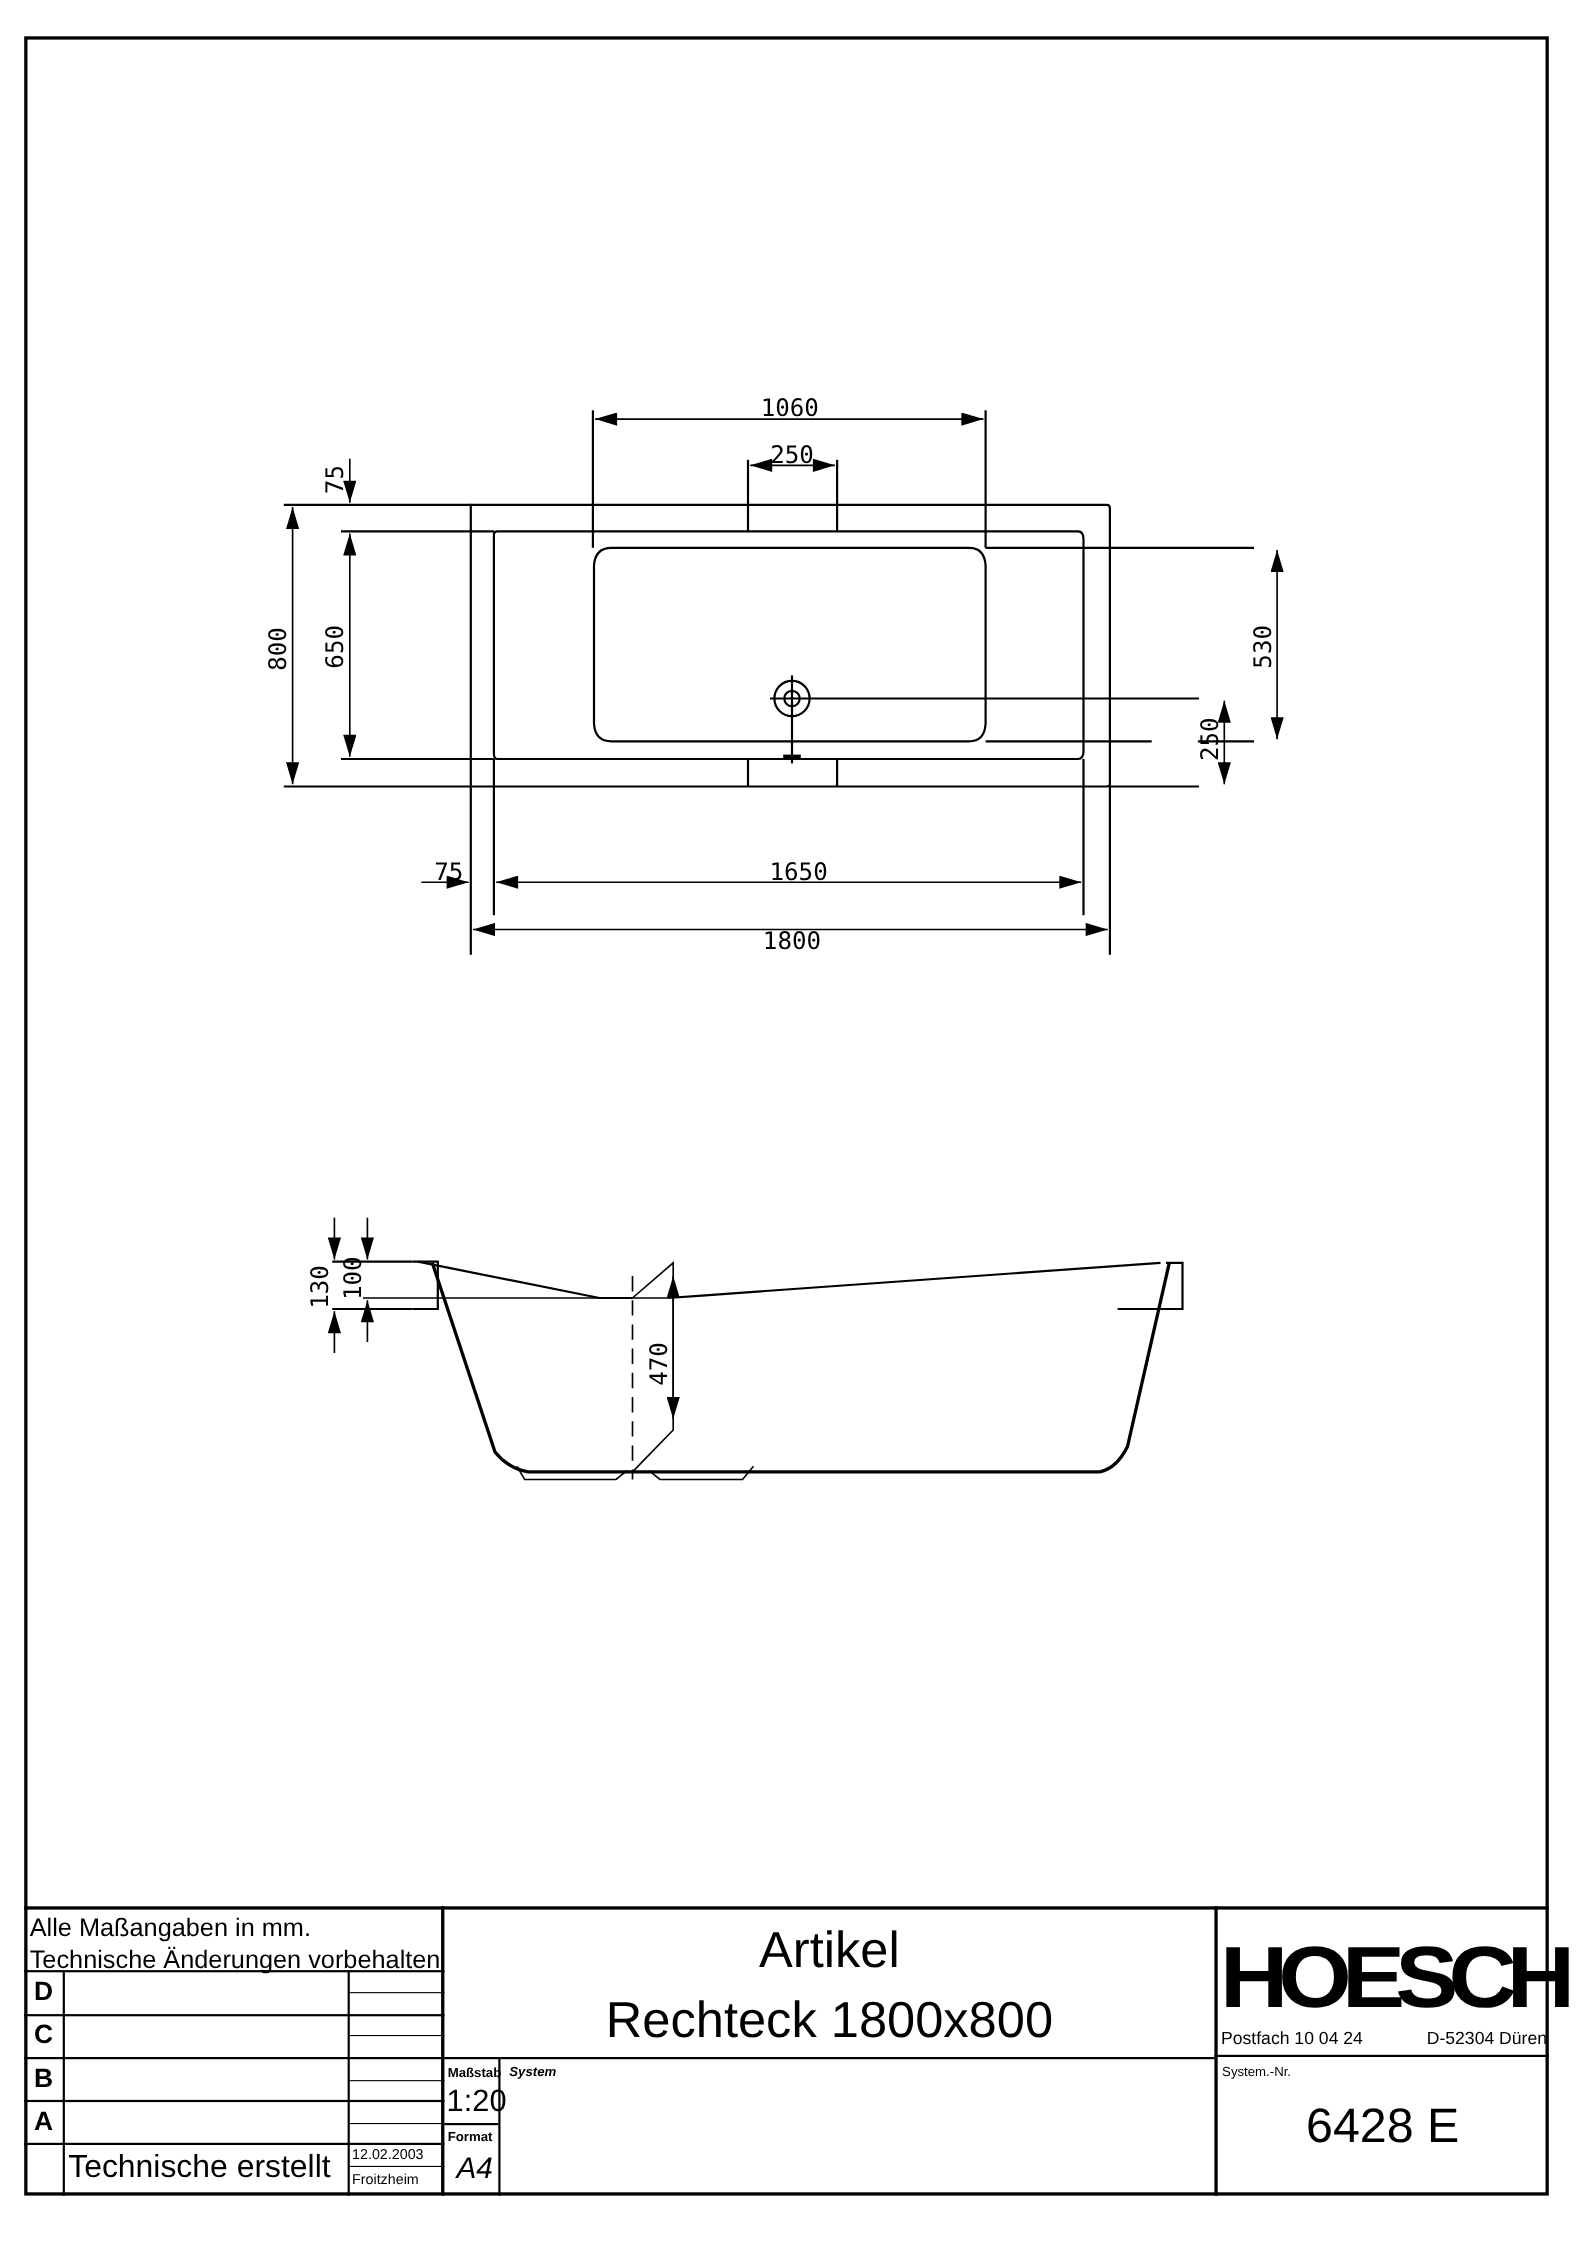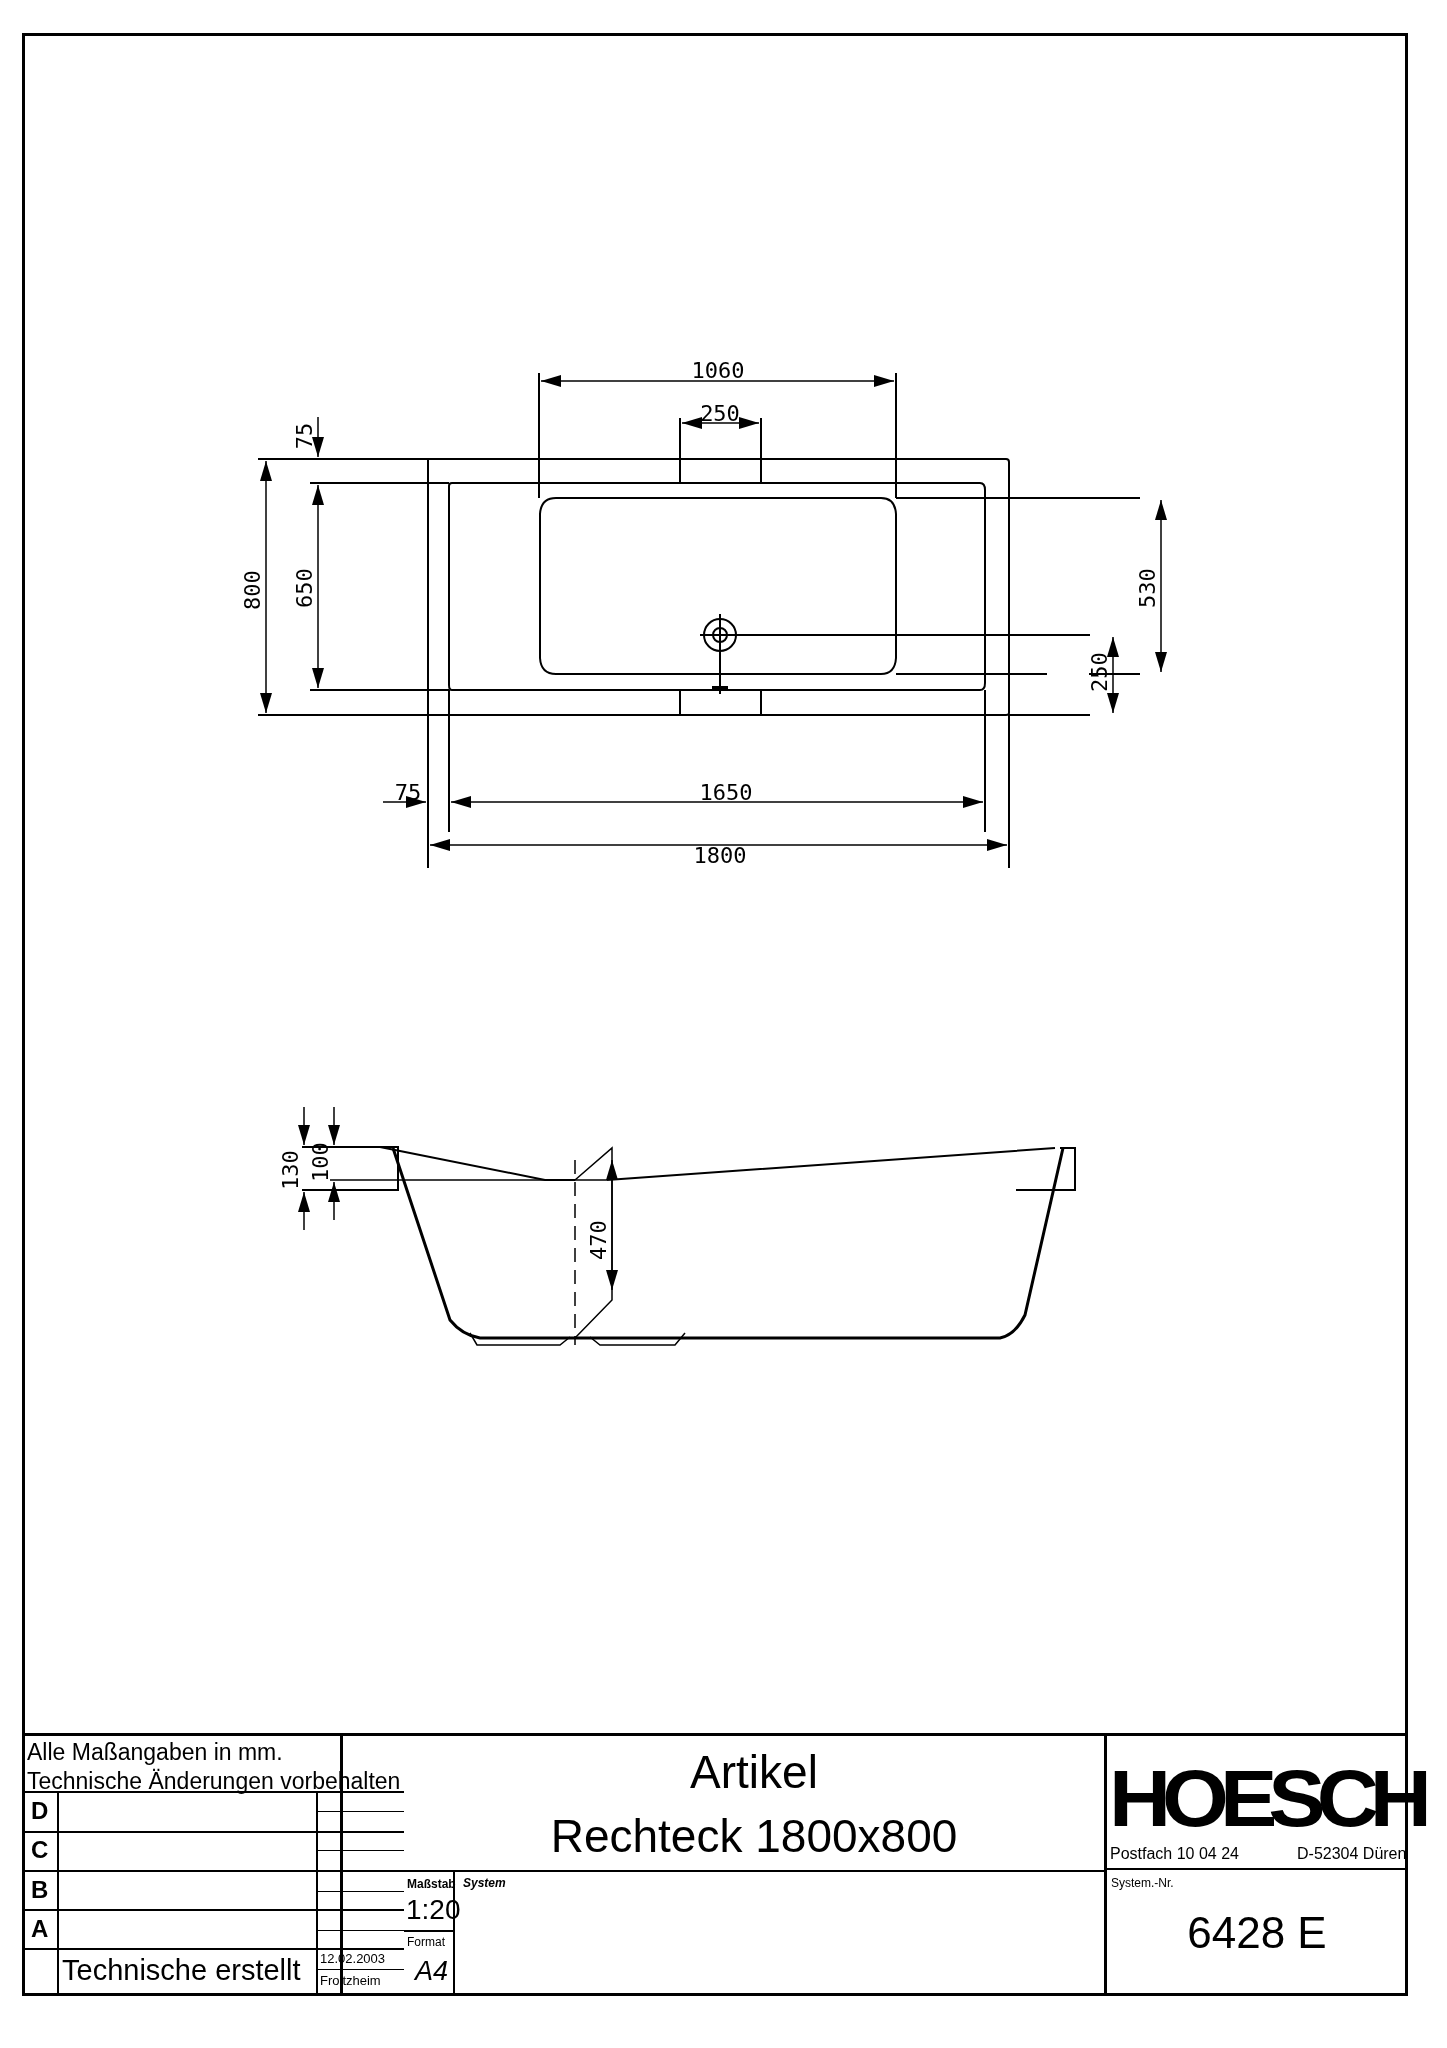--- a/index.html
+++ b/index.html
@@ -113,21 +113,21 @@
     <text class="dimtext" transform="translate(298,1170) rotate(-90)" text-anchor="middle">130</text>
     <text class="dimtext" transform="translate(328,1162) rotate(-90)" text-anchor="middle">100</text>
     <text class="dimtext" transform="translate(606,1240) rotate(-90)" text-anchor="middle">470</text>
   </g>
 </svg>
 
 <div class="tb">
 
   <div class="cell" style="left:0;top:0;width:1386px;height:3px;background:#000;"></div>
 
-  <div class="cell" style="left:0;top:0;width:321px;height:263px;border-right:3px solid #000;">
+  <div class="cell" style="left:0;top:0;width:382px;height:263px;border-right:3px solid #000;">
     <div class="t" style="left:5px;top:6px;font-size:23px;">Alle Maßangaben in mm.</div>
     <div class="t" style="left:5px;top:35px;font-size:23px;">Technische Änderungen vorbehalten</div>
 
     <div class="cell" style="left:0;top:58px;width:382px;height:2px;background:#000;"></div>
     <div class="cell" style="left:0;top:98px;width:382px;height:2px;background:#000;"></div>
     <div class="cell" style="left:0;top:137px;width:382px;height:2px;background:#000;"></div>
     <div class="cell" style="left:0;top:176px;width:382px;height:2px;background:#000;"></div>
     <div class="cell" style="left:0;top:215px;width:382px;height:2px;background:#000;"></div>
     <div class="cell" style="left:35px;top:58px;width:2px;height:205px;background:#000;"></div>
     <div class="cell" style="left:294px;top:58px;width:2px;height:205px;background:#000;"></div>
@@ -145,21 +145,21 @@
 
     <div class="t" style="left:40px;top:221px;font-size:29px;">Technische erstellt</div>
     <div class="t" style="left:298px;top:218px;font-size:13px;">12.02.2003</div>
     <div class="t" style="left:298px;top:240px;font-size:13px;">Froitzheim</div>
   </div>
 
   <div class="cell" style="left:382px;top:137px;width:51px;height:126px;border-right:2px solid #000;border-top:2px solid #000;">
     <div class="t" style="left:3px;top:5px;font-size:12px;font-weight:bold;">Maßstab</div>
     <div class="t" style="left:2px;top:22px;font-size:28px;">1:20</div>
     <div class="cell" style="left:0;top:58px;width:49px;height:2px;background:#000;"></div>
-    <div class="t" style="left:3px;top:63px;font-size:12px;font-weight:normal;">Format</div>
+    <div class="t" style="left:3px;top:63px;font-size:12px;font-weight:bold;">Format</div>
     <div class="t" style="left:11px;top:84px;font-size:27px;font-style:italic;">A4</div>
   </div>
 
   <div class="cell" style="left:433px;top:137px;width:649px;height:126px;border-top:2px solid #000;">
     <div class="t" style="left:8px;top:4px;font-size:12px;font-weight:bold;font-style:italic;">System</div>
   </div>
 
   <div class="cell" style="left:382px;top:0;width:700px;height:137px;">
     <div class="t" style="left:0;width:700px;text-align:center;top:12px;font-size:46px;">Artikel</div>
     <div class="t" style="left:0;width:700px;text-align:center;top:76px;font-size:46px;">Rechteck 1800x800</div>

